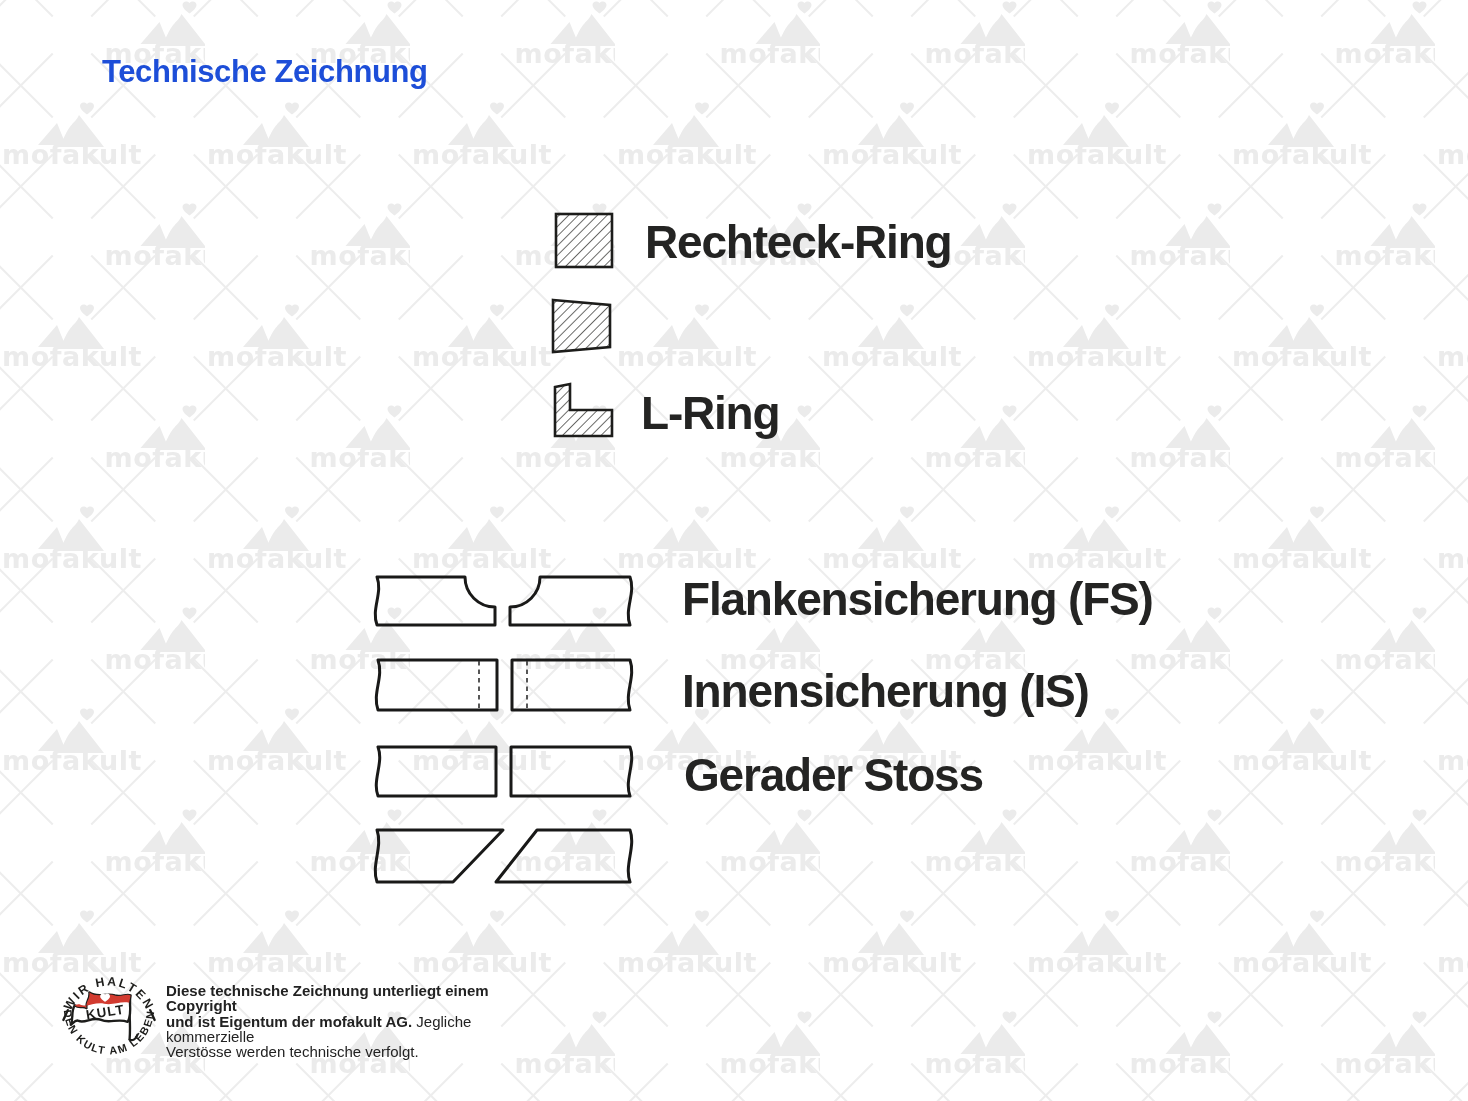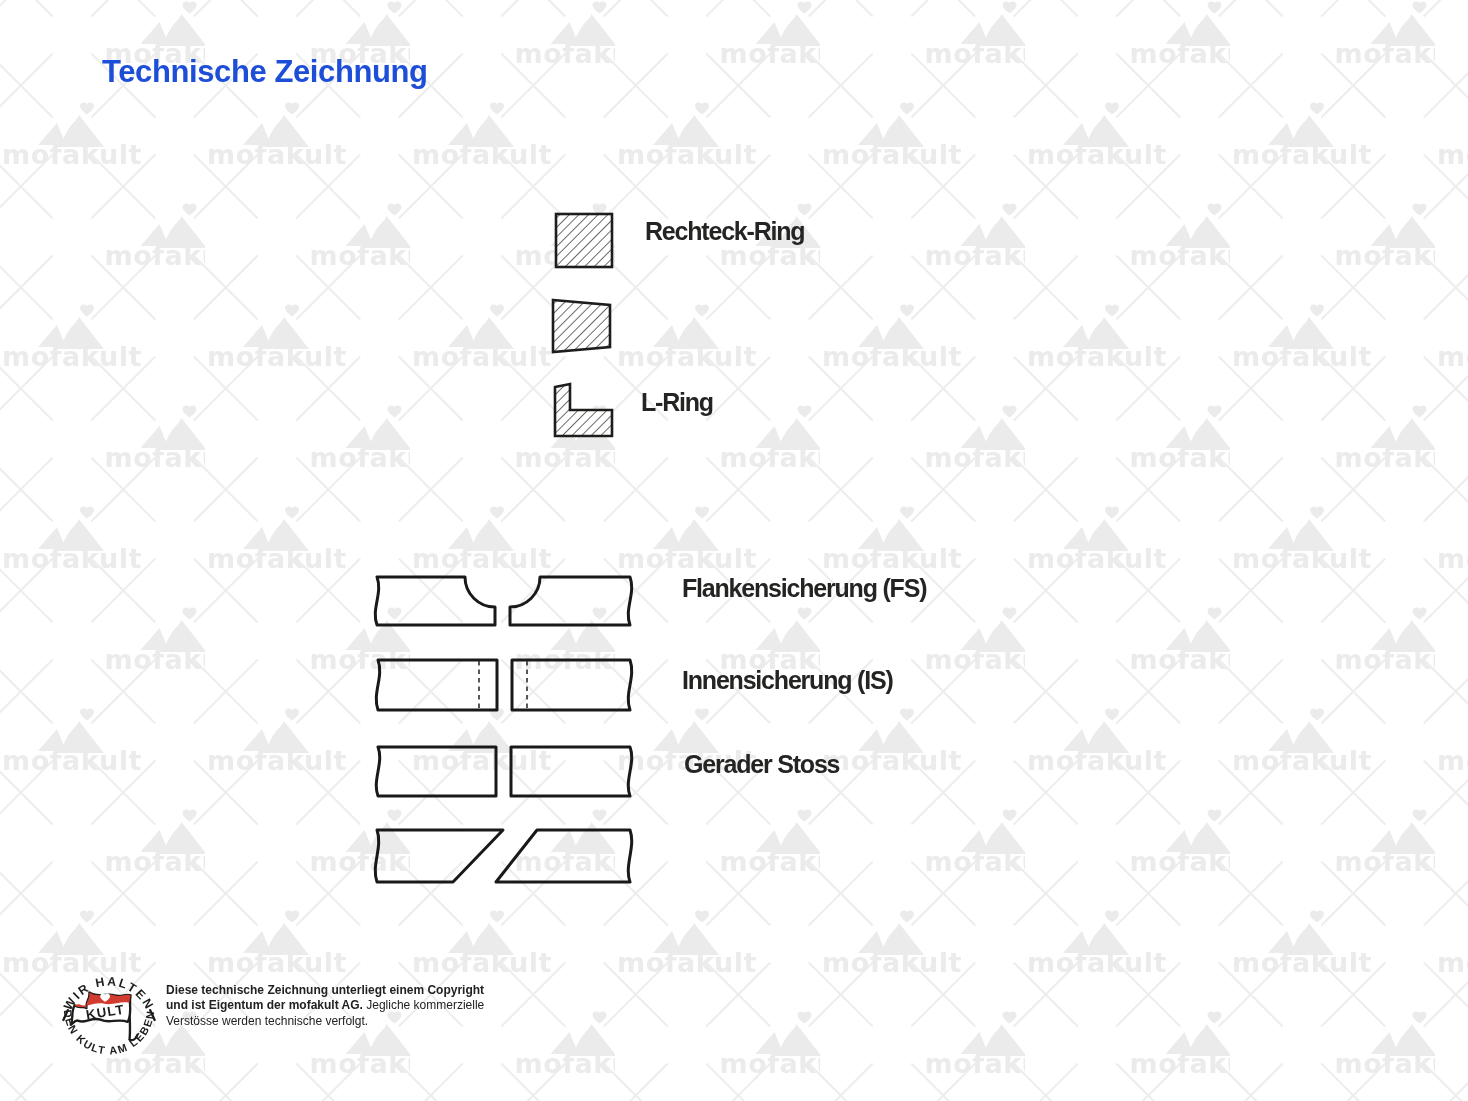--- a/index.html
+++ b/index.html
@@ -8,25 +8,25 @@
     overflow:hidden;font-family:"Liberation Sans",sans-serif;color:#1d1d1b;
   }
   #wm-layer{position:absolute;left:0;top:0;z-index:0;}
   .content{position:absolute;z-index:1;}
   #title{
     left:58px;top:54px;font-size:31px;font-weight:700;letter-spacing:-0.4px;
     color:#1d4ed8;
     margin-left:44px;
   }
   .legend-label{
-    font-size:25px;font-weight:700;letter-spacing:-1.2px;color:#242423;
+    font-size:46px;font-weight:700;letter-spacing:-1.2px;color:#242423;
     white-space:nowrap;line-height:1;
   }
   .copy-text{
-    left:166px;top:983px;width:360px;font-size:12px;line-height:15.3px;color:#222;
+    left:166px;top:983px;width:360px;font-size:15px;line-height:15.3px;color:#222;
   }
   .copy-text b{font-weight:700;}
 </style>
 </head>
 <body>
 
 <div id="page">
 
   <svg id="wm-layer" width="1468" height="1101" viewBox="0 0 1468 1101">
     <defs>

